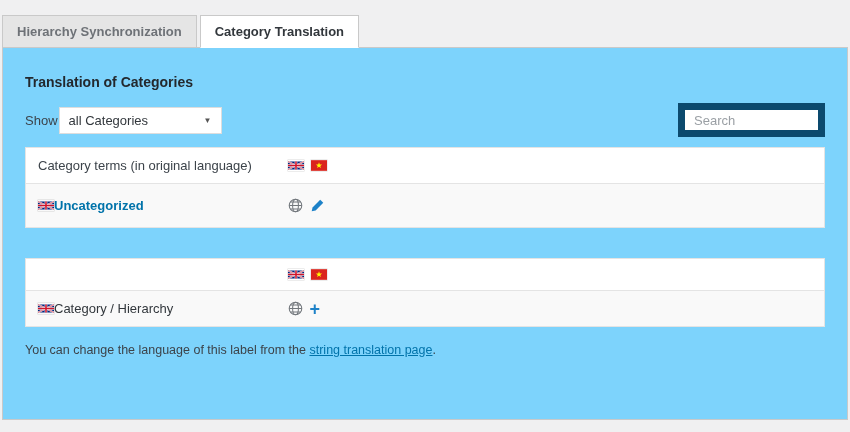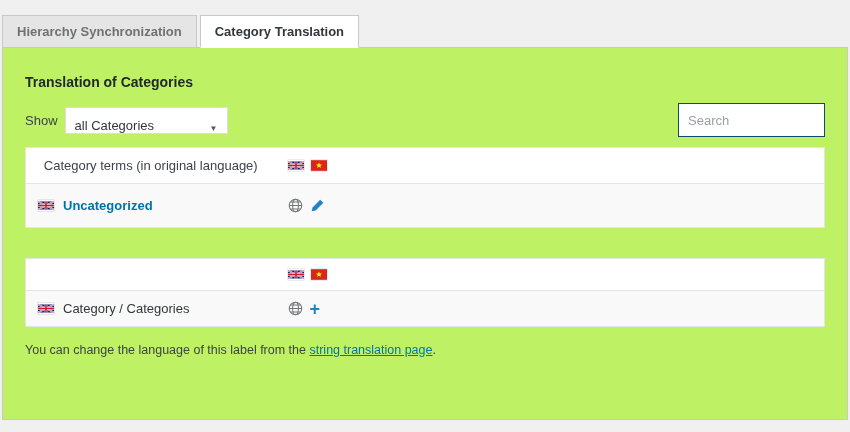--- a/index.html
+++ b/index.html
@@ -35,86 +35,86 @@
     background: #fff;
     color: #32373c;
     border-bottom-color: #fff;
   }
   
   .panel {
     position: relative;
     z-index: 1;
     margin: 0 2px;
     height: 373px;
-    background: #bef264;
+    background: #7dd3fc;
     border: 1px solid #c9c9c9;
     padding: 2px 22px 0 22px;
   }
   h3.section-title {
     font-size: 14px;
     font-weight: bold;
     color: #23282d;
     margin: 24px 0 13px 0;
   }
   
   .controls-row {
     display: flex;
     align-items: center;
     justify-content: space-between;
     margin-bottom: 10px;
   }
   .show-group { display: flex; align-items: center; }
-  .show-label { margin-right: 7px; color: #3c434a; }
+  .show-label { margin-right: 1px; color: #3c434a; }
   .select-box {
     display: inline-flex;
-    align-items: flex-end;
+    align-items: center;
     justify-content: space-between;
     width: 163px;
     height: 27px;
     padding: 0 9px;
     border: 1px solid #ddd;
     background: #fff;
     cursor: pointer;
     color: #32373c;
   }
   .select-arrow { font-size: 8px; color: #555; margin-left: 6px; }
   .search-input {
     width: 147px;
     height: 34px;
     padding: 4px 9px;
-    border: 1px solid #0c4a6e;
+    border: 7px solid #0c4a6e;
     font-family: "Liberation Sans", sans-serif;
     font-size: 13px;
     color: #32373c;
     outline: none;
   }
   .search-input::placeholder { color: #9a9fa4; }
   
   table.lang-table {
     width: 100%;
     border-collapse: collapse;
     border: 1px solid #e4e4e4;
   }
   table.lang-table th, table.lang-table td {
     text-align: left;
     font-weight: normal;
     vertical-align: middle;
     padding: 10px 12px;
   }
-  table.lang-table th.term-col, table.lang-table td.term-col { width: 250px; text-align: center; }
+  table.lang-table th.term-col, table.lang-table td.term-col { width: 250px; }
   table.lang-table thead tr { background: #fff; }
   table.lang-table tbody tr { background: #f9f9f9; border-top: 1px solid #e4e4e4; }
   table.lang-table.tall tbody td { padding-top: 14px; padding-bottom: 14px; }
   .flag-set, .action-set {
     display: flex;
     align-items: center;
     gap: 7px;
   }
   .flag { display: inline-block; line-height: 0; box-shadow: 0 0 0 0.5px rgba(0,0,0,0.15); }
-  .term-cell-inner { display: flex; align-items: center; gap: 9px; }
+  .term-cell-inner { display: flex; align-items: center; }
   a.term-link { color: #0073aa; text-decoration: none; font-weight: 600; }
   .term-text { color: #32373c; }
   .icon-btn { display: inline-flex; align-items: center; cursor: pointer; line-height: 0; }
   .icon-static { display: inline-flex; align-items: center; line-height: 0; }
   .plus-glyph {
     color: #1e82c8;
     font-size: 18px;
     font-weight: bold;
     line-height: 14px;
     font-family: "Liberation Sans", sans-serif;
@@ -243,21 +243,21 @@
             <div class="term-cell-inner">
               <span class="flag">
                 <svg width="16" height="11" viewBox="0 0 60 30">
                   <rect width="60" height="30" fill="#00247d"></rect>
                   <path d="M0,0 60,30 M60,0 0,30" stroke="#ffffff" stroke-width="6"></path>
                   <path d="M0,0 60,30 M60,0 0,30" stroke="#cf142b" stroke-width="2.4"></path>
                   <path d="M30,0 V30 M0,15 H60" stroke="#ffffff" stroke-width="10"></path>
                   <path d="M30,0 V30 M0,15 H60" stroke="#cf142b" stroke-width="6"></path>
                 </svg>
               </span>
-              <span class="term-text">Category / Categories</span>
+              <span class="term-text">Category / Hierarchy</span>
             </div>
           </td>
           <td>
             <div class="action-set">
               <span class="icon-static">
                 <svg width="15" height="15" viewBox="0 0 16 16">
                   <g fill="none" stroke="#72777c" stroke-width="1.1">
                     <circle cx="8" cy="8" r="6.7"></circle>
                     <ellipse cx="8" cy="8" rx="3.1" ry="6.7"></ellipse>
                     <path d="M1.3,8 H14.7 M2.6,4.2 H13.4 M2.6,11.8 H13.4"></path>

